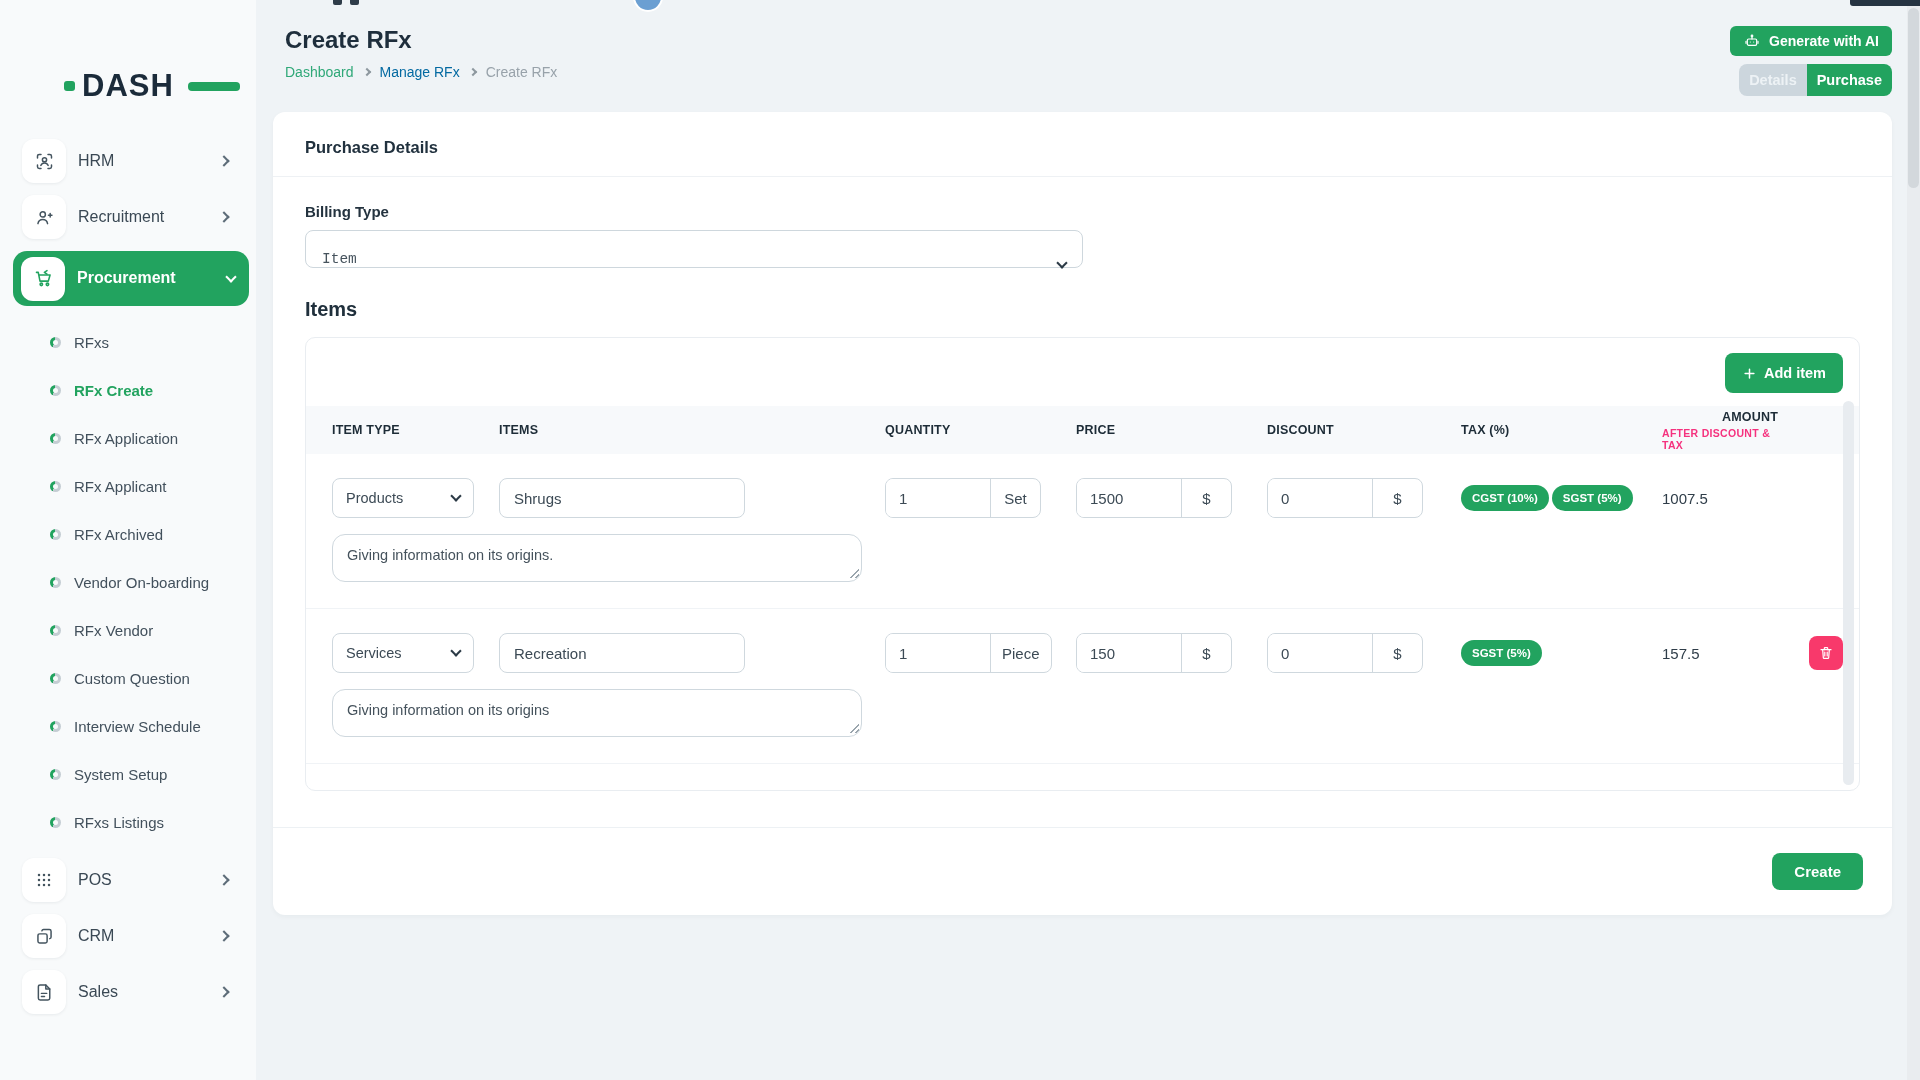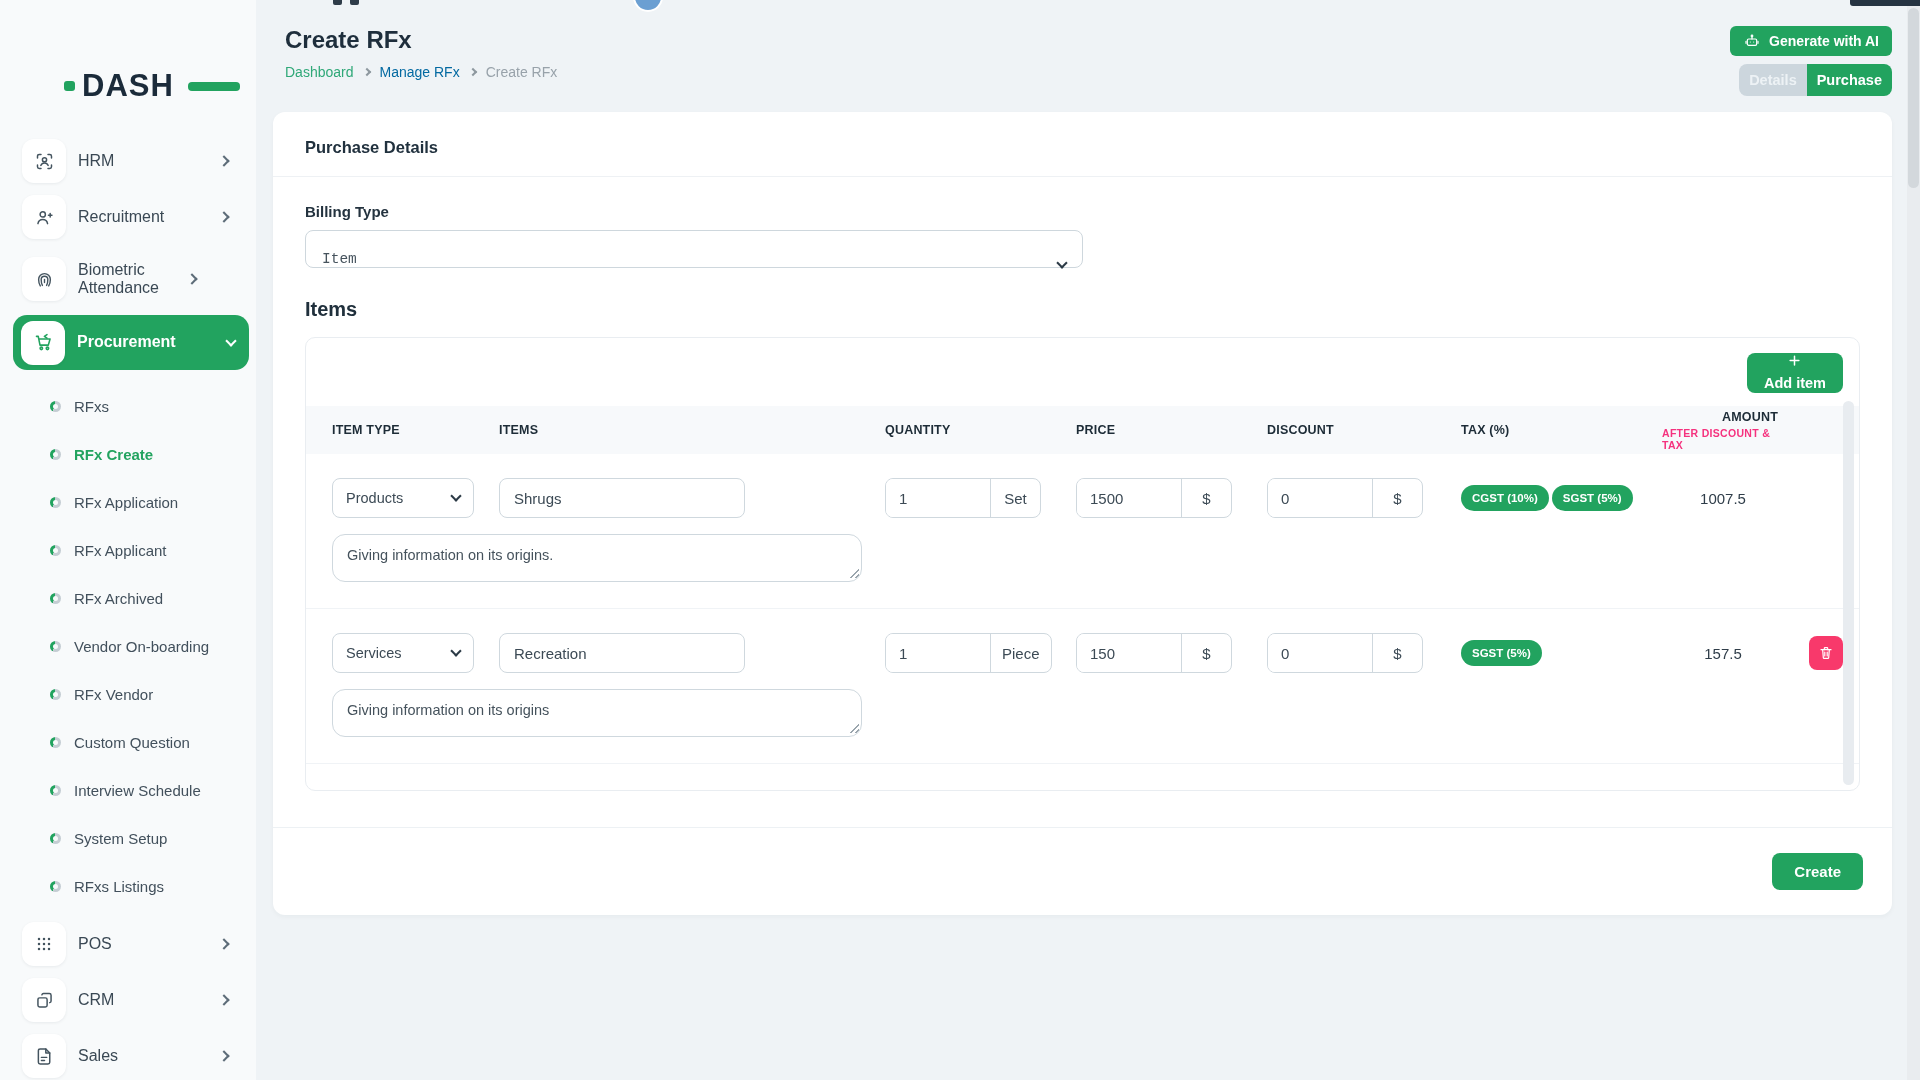--- a/index.html
+++ b/index.html
@@ -66,41 +66,41 @@
 
   .field-label { font-size:15px; font-weight:700; color:#24333f; margin-bottom:10px; }
   .select { width:50%; height:38px; border:1px solid #ced7dd; border-radius:8px; background:#fff; display:flex; align-items:flex-end; justify-content:space-between; padding:0 16px; cursor:pointer;font-family:Liberation Mono, monospace; }
   .select .sel-val { font-size:14.5px; color:#46535d; }
   .sel-chev { width:8px; height:8px; border-top:2px solid #2c3a46; border-right:2px solid #2c3a46; transform:rotate(135deg); margin-top:-4px; }
 
   .items-title { margin-top:30px; font-size:20px; font-weight:700; color:#20303c; }
 
   .items-box { position:relative; margin-top:16px; border:1px solid #e9edf1; border-radius:10px; padding-bottom:26px; }
   .add-row { display:flex; justify-content:flex-end; padding:15px 16px 13px; }
-  .btn-add { display:flex; align-items:center; gap:7px; background:#22a35f; color:#fff; border:none; border-radius:8px; height:40px; padding:0 17px; font-size:14.5px; font-weight:600; cursor:pointer; font-family:inherit;flex-direction:column; }
+  .btn-add { display:flex; align-items:center; gap:7px; background:#22a35f; color:#fff; border:none; border-radius:8px; height:40px; padding:0 17px; font-size:14.5px; font-weight:600; cursor:pointer; font-family:inherit; }
 
   .tgrid { display:grid; grid-template-columns:193px 386px 191px 191px 194px 201px 130px 1fr; align-items:center; }
   .thead { background:#f7f9fb; height:48px; }
   .thead .th { font-size:12.5px; font-weight:700; color:#1d2c37; letter-spacing:.2px; }
   .th.first, .cell.first { padding-left:26px; }
   .th-amount { display:flex; flex-direction:column; align-items:flex-end; }
   .th-amount .sub { font-size:10.5px; font-weight:700; color:#f5327e; letter-spacing:.3px; margin-top:3px; }
   .th-amount .word { margin-right:14px; }
 
   .item-block { padding:24px 0 26px; border-bottom:1px solid #f0f3f6; }
   .inp { height:40px; border:1px solid #cfd8de; border-radius:8px; padding:0 14px; font-size:15px; color:#3c4a55; font-family:inherit; background:#fff; }
   .inp.w-type { width:142px; display:flex; align-items:center; justify-content:space-between; padding:0 13px; cursor:pointer; }
   .inp.w-type .sel-val { font-size:14.5px; color:#3c4a55; }
   .inp.w-items { width:246px; }
   .igroup { display:inline-flex; border:1px solid #cfd8de; border-radius:8px; overflow:hidden; background:#fff; }
   .igroup input { border:none; width:104px; height:38px; padding:0 13px; font-size:15px; color:#3c4a55; font-family:inherit; }
   .igroup .suffix { display:flex; align-items:center; justify-content:center; min-width:50px; padding:0 11px; border-left:1px solid #cfd8de; font-size:15px; color:#3c4a55; }
   .tax-cell { display:flex; gap:3px; flex-wrap:wrap; }
   .badge { background:#22a35f; color:#fff; font-size:11.5px; font-weight:600; border-radius:999px; padding:7px 11px; white-space:nowrap; }
-  .amount-cell { text-align:center; padding-right:8px; font-size:15px; color:#2f3d49; }
+  .amount-cell { text-align:left; padding-right:8px; font-size:15px; color:#2f3d49; }
   .del-cell { display:flex; justify-content:center; }
   .btn-del { width:34px; height:34px; border:none; border-radius:8px; background:#f8396b; display:flex; align-items:center; justify-content:center; cursor:pointer; }
 
   .desc-wrap { position:relative; width:530px; margin:16px 0 0 26px; }
   .desc { width:530px; height:48px; border:1px solid #cfd8de; border-radius:13px; padding:12px 14px; font-size:14.5px; color:#45525c; font-family:inherit; resize:none; display:block; }
   .resize-handle { position:absolute; right:3px; bottom:4px; width:11px; height:11px; background:repeating-linear-gradient(135deg, transparent 0 2px, #9aa5ad 2px 3.5px); clip-path:polygon(100% 0, 100% 100%, 0 100%); }
 
   .tbl-scrollbar { position:absolute; top:63px; bottom:5px; right:5px; width:11px; background:#e8ecf0; border-radius:6px; }
 
   .card-divider { border-top:1px solid #edf1f4; margin-top:36px; }
@@ -153,31 +153,20 @@
           <circle cx="10" cy="8.5" r="3"></circle>
             <path d="M4.5 19c.6-3 2.8-4.6 5.5-4.6s4.9 1.6 5.5 4.6"></path>
             <path d="M18.5 7.5v4"></path>
             <path d="M16.5 9.5h4"></path>
         </svg>
       </span>
       <span class="lbl">Recruitment</span>
       <span class="chev"></span>
     </div>
 
-    <div class="side-item tall">
-      <span class="icon-sq">
-        <svg width="21" height="21" viewBox="0 0 24 24" fill="none" stroke="#44545f" stroke-width="1.6" stroke-linecap="round" stroke-linejoin="round">
-          <path d="M7.2 19.4C5.9 17.3 5.3 15 5.3 12a6.7 6.7 0 0113.4 0c0 3-.6 5.3-1.9 7.4"></path>
-          <path d="M9.6 18.8c-1-1.8-1.4-3.7-1.4-6.8a3.8 3.8 0 017.6 0c0 3.1-.4 5-1.4 6.8"></path>
-          <path d="M12 12v3.5"></path>
-        </svg>
-      </span>
-      <span class="lbl" style="max-width:110px;">Biometric Attendance</span>
-      <span class="chev"></span>
-    </div>
 
     <div class="side-item active-parent">
       <span class="icon-sq">
         <svg width="21" height="21" viewBox="0 0 24 24" fill="none" stroke="#22a35f" stroke-width="1.8" stroke-linecap="round" stroke-linejoin="round">
           <path d="M4 5h2l2 10h9.5l2-7H7"></path>
             <path d="M13 5l3-2M13 5l3 2"></path>
           <circle cx="9.5" cy="18.7" r="1.4"></circle>
             <circle cx="16.5" cy="18.7" r="1.4"></circle>
         </svg>
       </span>

